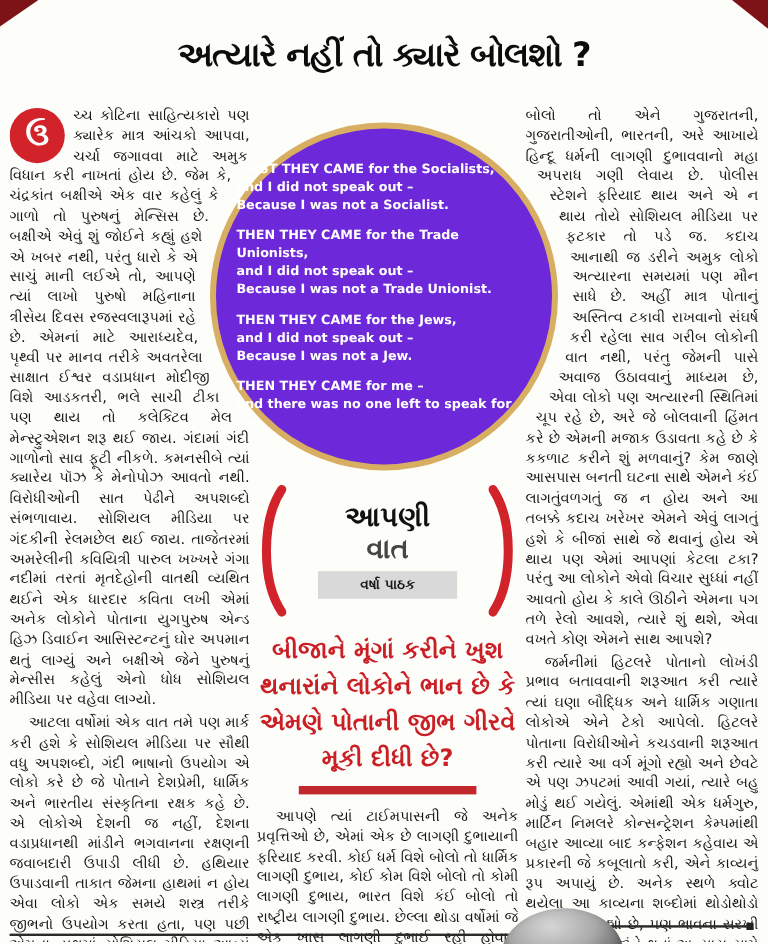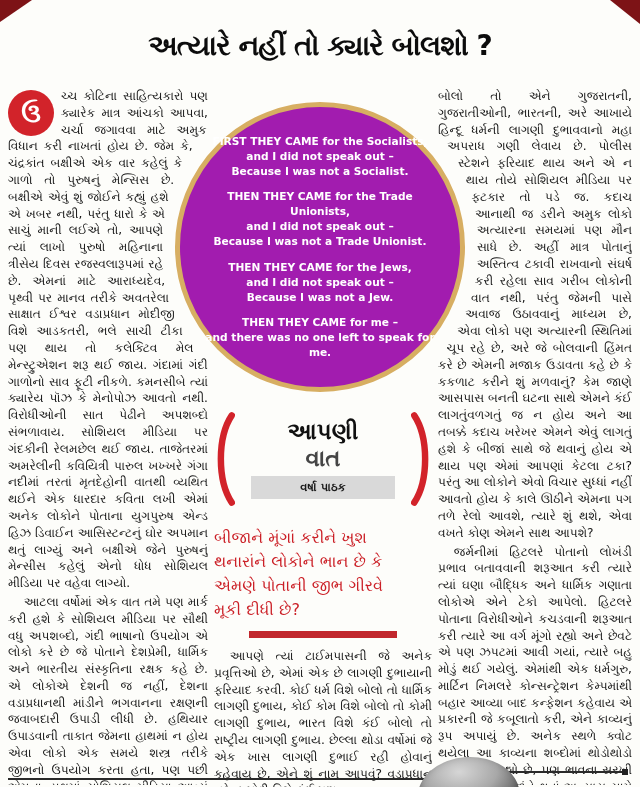--- a/index.html
+++ b/index.html
@@ -34,48 +34,48 @@
   
   .dropcap{
     float:left; width:46px; height:46px; border-radius:50%;
     background:#d2232a; color:#fff; font-size:26px; font-weight:700;
     display:flex; align-items:center; justify-content:center;
     margin:2px 7px 2px 0;
   }
   
   .quote-circle{
     position:absolute; left:175px; top:102px; width:280px; height:280px;
-    background:#a21caf; border:5px solid #d7ae62; border-radius:50%;
+    background:#6d28d9; border:5px solid #d7ae62; border-radius:50%;
     box-sizing:content-box; z-index:5;
     display:flex; flex-direction:column; align-items:center; justify-content:center;
-    padding:0; text-align:center;
+    padding:0; text-align:left;
   }
   .quote-circle .stanza{
     color:#fff; font-weight:700; font-size:10.6px; line-height:1.42;
     margin:5px 0; white-space:pre-line; width:246px;
   }
   .quote-circle .attribution{
     color:#fff; font-weight:700; font-style:italic; font-size:11px; margin-top:7px;
   }
   
   .circle-spacer{height:312px;}
   .logo{
     display:flex; align-items:center; justify-content:center; gap:22px;
     margin:0 auto 8px auto;
   }
   .logo-center{display:flex; flex-direction:column; align-items:center; width:132px;}
   .logo-line1{font-size:23px; font-weight:700; color:#101010; line-height:1.1;}
   .logo-line2{font-size:23px; font-weight:600; color:#454545; line-height:1.2; margin-top:1px;}
   .author-strip{
-    background:#d9d9d9; width:144px; text-align:center; margin-top:3px;
+    background:#d9d9d9; width:116px; text-align:center; margin-top:3px;
     font-size:11.5px; font-weight:700; color:#1a1a1a; padding:3px 0;
   }
   .pull-quote{
-    color:#cb1f26; font-weight:400; font-size:16px; line-height:1.5;
-    white-space:pre-line; margin:2px 0 0 0;
+    color:#cb1f26; font-weight:700; font-size:20px; line-height:1.5;
+    text-align:center; white-space:pre-line; margin:2px 0 0 0;
   }
   .pull-quote-bar{width:148px; height:7px; background:#c1272d; margin:9px auto 10px auto;}
   .rule-left{position:absolute; left:8px; top:778px; width:424px; height:2px; background:#2a2a2a; z-index:2;}
   .rule-right{position:absolute; left:440px; top:771px; width:186px; height:2px; background:#2a2a2a; z-index:2;}
   .rule-right .enddot{position:absolute; right:-2px; top:-2px; width:6px; height:6px; background:#222;}
   .photo{
     position:absolute; left:417px; top:757px; width:102px; height:52px; z-index:4;
     border-radius:50% 50% 45% 45% / 75% 75% 25% 25%;
     background:radial-gradient(ellipse at 42% 28%, #d6d6d6 0%, #a8a8a8 45%, #6d6d6d 75%, #4c4c4c 100%);
     box-shadow:inset 0 -4px 8px rgba(0,0,0,.35);

